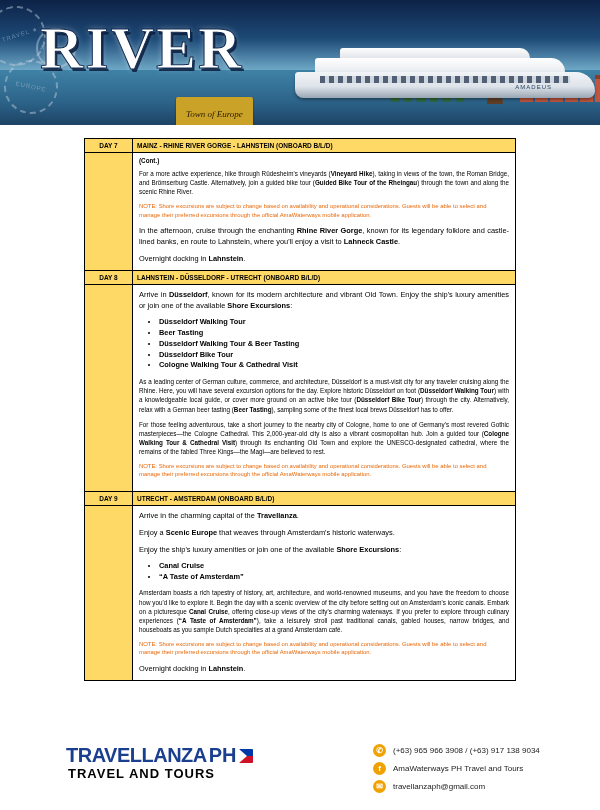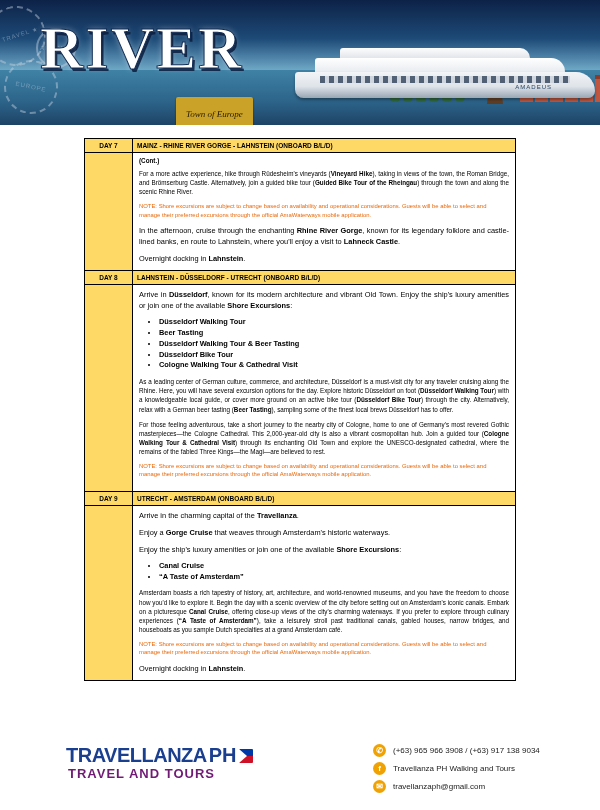--- a/index.html
+++ b/index.html
@@ -228,21 +228,21 @@
     background: linear-gradient(180deg, #0038a8 50%, #ce1126 50%);
     position: relative; border-radius: 1px;
   }
   .flag:after {
     content: ""; position: absolute; left: 0; top: 0;
     border-top: 7px solid transparent; border-bottom: 7px solid transparent;
     border-left: 8px solid #fff;
   }
   .logo-sub {
     position: absolute; left: 40px; top: 28px;
-    font-size: 13px; color: #701a75; letter-spacing: 1px; font-weight: bold;
+    font-size: 13px; color: #000000; letter-spacing: 1px; font-weight: bold;
   }
   .contacts {
     position: absolute; left: 345px; top: 6px;
     display: flex; flex-direction: column; gap: 5px;
   }
   .crow {
     display: flex; align-items: center; gap: 7px;
     font-size: 8px; color: #222;
   }
   .cicon {
@@ -350,21 +350,21 @@
       </tr>
 
       <tr>
         <td class="day">DAY 9</td>
         <td class="head">UTRECHT - AMSTERDAM (ONBOARD B/L/D)</td>
       </tr>
       <tr>
         <td class="blank"></td>
         <td class="body">
           <p class="p lead">Arrive in the charming capital of the <span class="b">Travellanza</span>.</p>
-          <p class="p lead">Enjoy a <span class="b">Gorge Cruise</span> that weaves through Amsterdam's historic waterways.</p>
+          <p class="p lead">Enjoy a <span class="b">Scenic Europe</span> that weaves through Amsterdam's historic waterways.</p>
           <p class="p lead">Enjoy the ship's luxury amenities or join one of the available <span class="b">Shore Excursions</span>:</p>
           <ul class="exc">
             <li>Canal Cruise</li>
             <li>“A Taste of Amsterdam”</li>
           </ul>
           <p class="p">Amsterdam boasts a rich tapestry of history, art, architecture, and world-renowned museums, and you have the freedom to choose how you'd like to explore it. Begin the day with a scenic overview of the city before setting out on Amsterdam's iconic canals. Embark on a picturesque <span class="b">Canal Cruise</span>, offering close-up views of the city's charming waterways. If you prefer to explore through culinary experiences (<span class="b">“A Taste of Amsterdam”</span>), take a leisurely stroll past traditional canals, gabled houses, narrow bridges, and houseboats as you sample Dutch specialties at a grand Amsterdam café.</p>
           <p class="note">NOTE: Shore excursions are subject to change based on availability and operational considerations. Guests will be able to select and manage their preferred excursions through the official AmaWaterways mobile application.</p>
           <p class="p lead">Overnight docking in <span class="b">Lahnstein</span>.</p>
         </td>
       </tr>
@@ -381,21 +381,21 @@
     </div>
     <div class="logo-sub">TRAVEL AND TOURS</div>
 
     <div class="contacts">
       <div class="crow">
         <span class="cicon">✆</span>
         <span>(+63) 965 966 3908 / (+63) 917 138 9034</span>
       </div>
       <div class="crow">
         <span class="cicon fb">f</span>
-        <span>Travellanza PH Walking and Tours</span>
+        <span>AmaWaterways PH Travel and Tours</span>
       </div>
       <div class="crow">
         <span class="cicon">✉</span>
         <span>travellanzaph@gmail.com</span>
       </div>
     </div>
   </div>
 
 </div>
 

